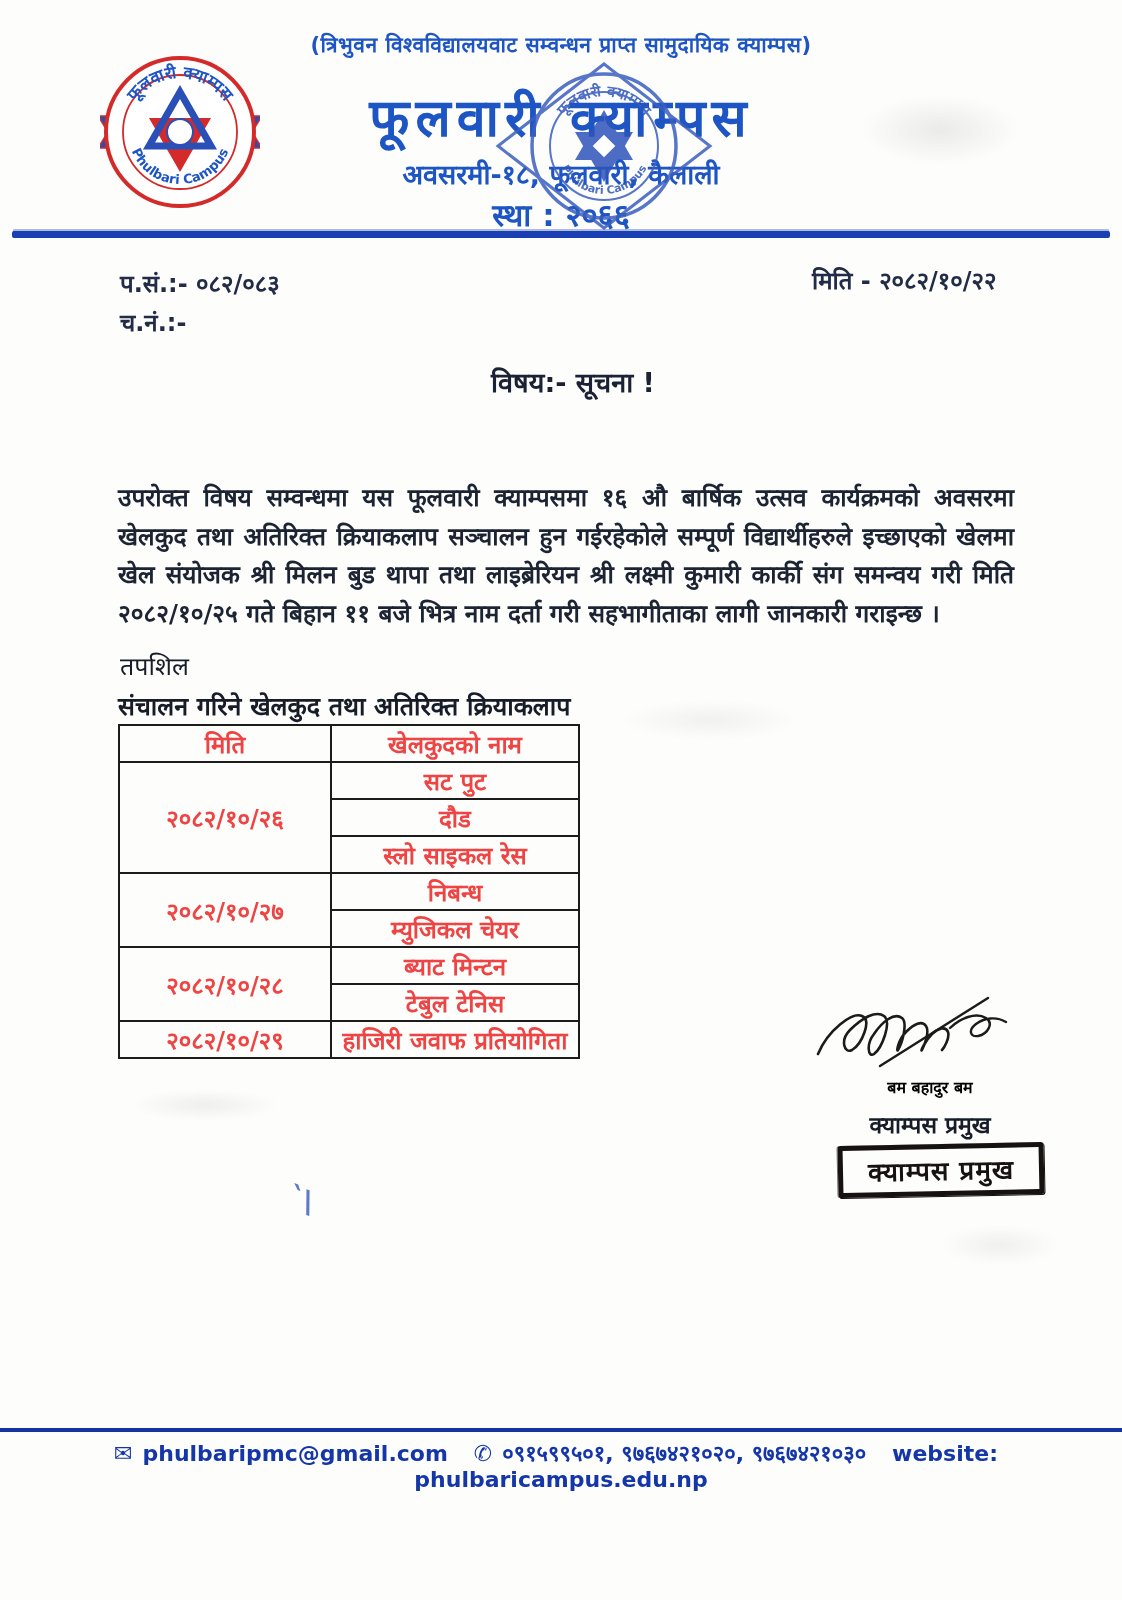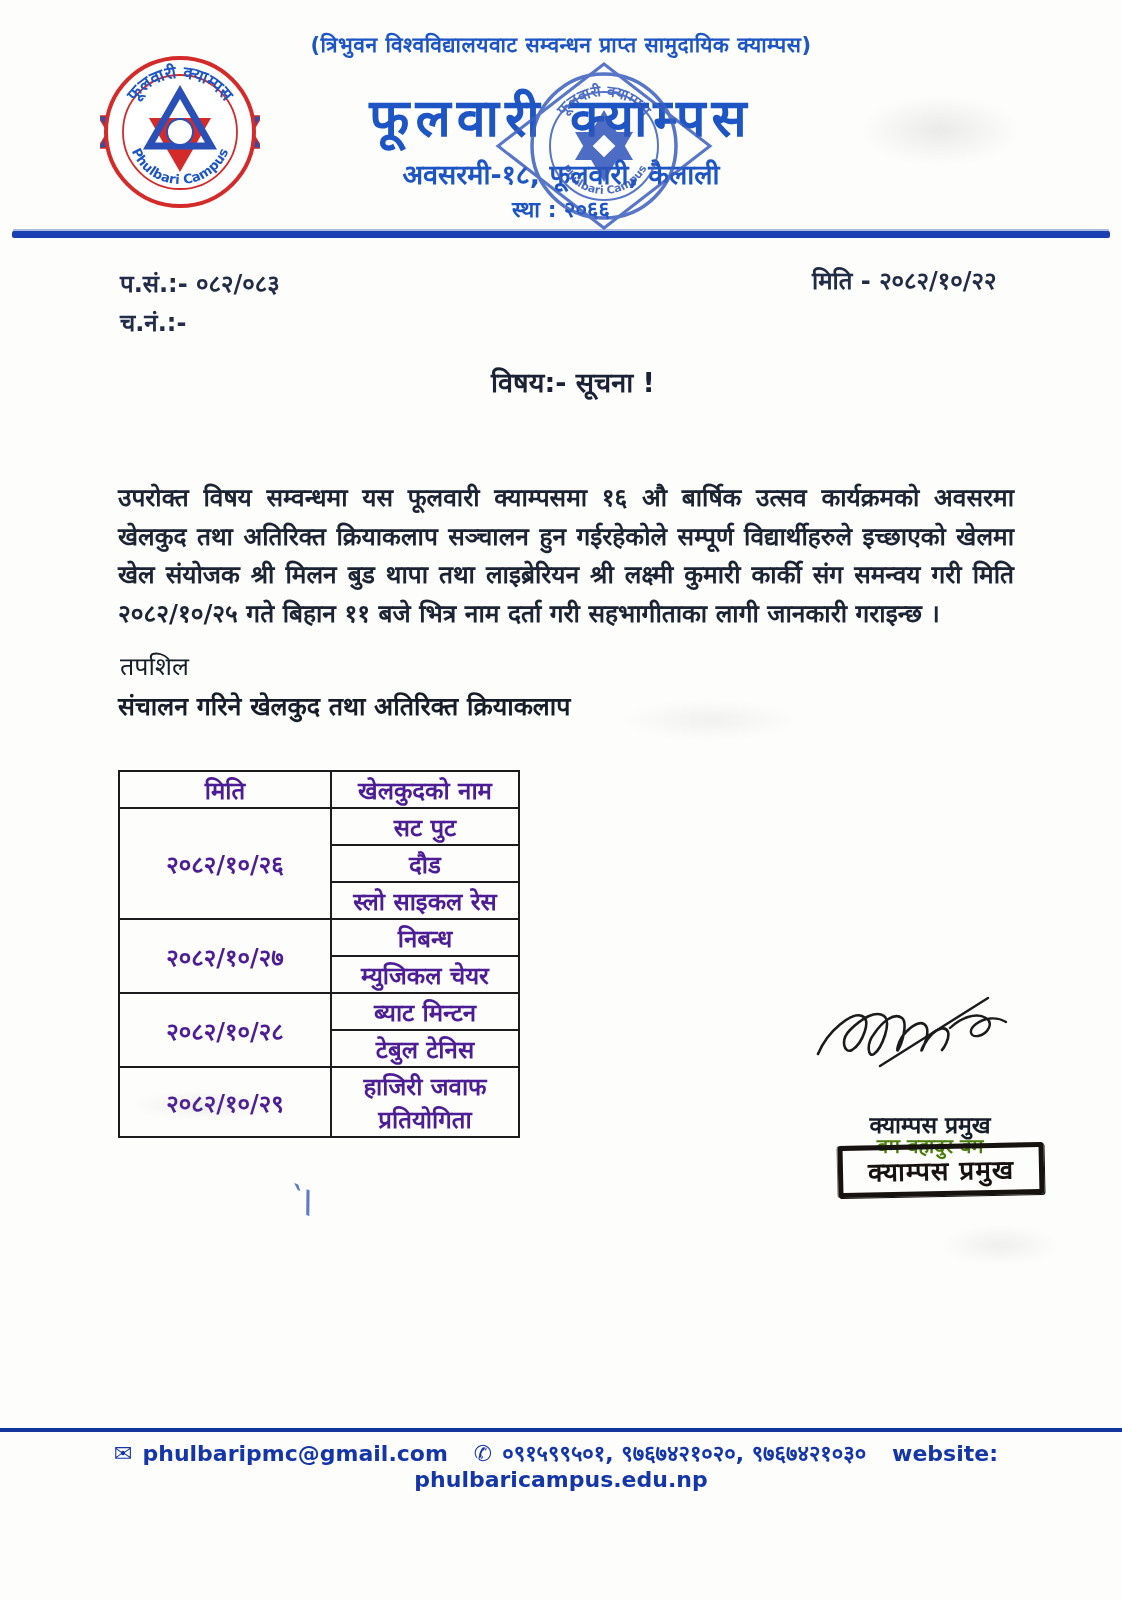--- a/index.html
+++ b/index.html
@@ -23,21 +23,21 @@
     top:80px;left:0;width:100%;
     text-align:center;font-size:52px;font-weight:800;
     color:#1d55c4;letter-spacing:6px;
   }
   .campus-address{
     top:155px;left:0;width:100%;
     text-align:center;font-size:27px;font-weight:700;color:#1d55c4;
   }
   .campus-estd{
     top:193px;left:0;width:100%;
-    text-align:center;font-size:22px;font-weight:700;color:#1d55c4;
+    text-align:center;font-size:31px;font-weight:700;color:#1d55c4;
   }
   .header-rule{
     top:231px;left:12px;width:1098px;height:7px;
     background:#1a3fb3;border-radius:2px;
     box-shadow:0 -3px 0 -1px rgba(26,63,179,.35);
   }
 
   .ref-no{top:266px;left:120px;font-size:24px;font-weight:700;color:#222c47;}
   .ch-no{top:305px;left:120px;font-size:24px;font-weight:700;color:#222c47;}
   .date-line{top:263px;left:812px;font-size:24px;font-weight:700;color:#222c47;}
@@ -52,32 +52,32 @@
     font-size:24.5px;line-height:38.5px;font-weight:600;
     text-align:justify;color:#1c2434;
   }
 
   .tapasil{top:648px;left:120px;font-size:25px;font-weight:400;color:#161c28;}
   .table-caption{top:688px;left:118px;font-size:25px;font-weight:700;color:#161c28;}
 
   table.sched{
     position:absolute;top:724px;left:118px;
     border-collapse:collapse;
-    width:402px;
-    font-size:24px;font-weight:700;color:#4c1d95;margin-top:46px;
+    width:462px;
+    font-size:24px;font-weight:700;color:#ef4444;
   }
   table.sched th,table.sched td{
     border:2.5px solid #1c1c1c;
     text-align:center;vertical-align:middle;
     padding:1px 6px;height:32px;
   }
   table.sched th{height:32px;font-weight:800;}
   td.datecell{width:198px;}
 
-  .sig-name{top:1132px;left:820px;width:220px;text-align:center;font-size:20px;font-weight:700;color:#4d7c0f;}
+  .sig-name{top:1076px;left:820px;width:220px;text-align:center;font-size:16px;font-weight:700;color:#000000;}
   .sig-title{top:1108px;left:820px;width:220px;text-align:center;font-size:23px;font-weight:700;color:#161c28;}
   .sig-stamp{
     top:1144px;left:838px;width:196px;height:42px;
     border:5px solid #15120f;border-radius:3px;
     transform:rotate(-1.2deg);
     display:flex;align-items:center;justify-content:center;
     font-size:26px;font-weight:800;color:#15120f;
     box-shadow:1px 1px 0 #15120f, -1px 0 0 rgba(21,18,15,.6);
     letter-spacing:1px;
   }

